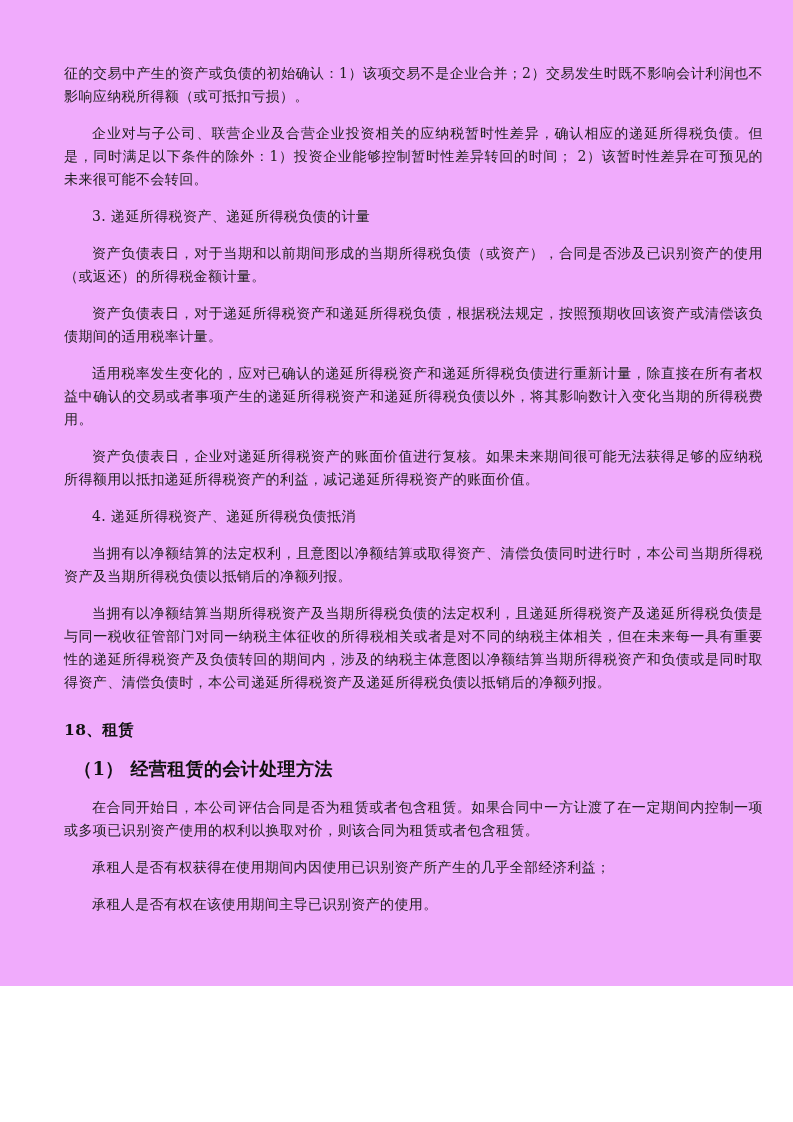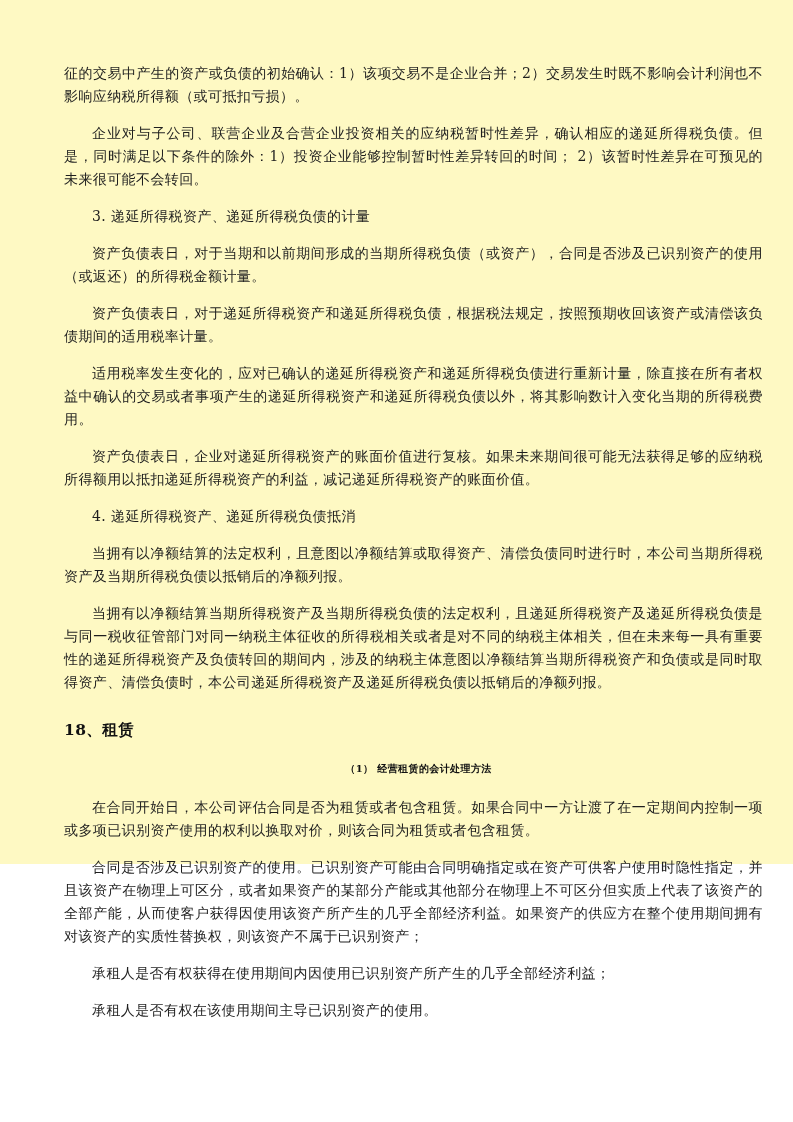--- a/index.html
+++ b/index.html
@@ -9,23 +9,23 @@
   }
   body {
     width: 793px;
     height: 1122px;
     overflow: hidden;
     font-family: "DejaVu Serif", "Liberation Serif", serif;
   }
   .page {
     box-sizing: border-box;
     width: 793px;
-    height: 864px;
+    height: 986px;
     padding: 62px 30px 40px 64px;
-    background: #fef9c3;
+    background: #f0abfc;
     color: #1e1e1e;
   }
   .doc {
     font-size: 14px;
     line-height: 23px;
   }
   p.para {
     margin: 0 0 14px 0;
     text-align: justify;
     text-justify: inter-ideograph;
@@ -41,26 +41,25 @@
     letter-spacing: 0.4px;
   }
   h2.h1 {
     font-size: 15.5px;
     font-weight: bold;
     margin: 24px 0 16px 0;
     letter-spacing: 0.4px;
     color: #111111;
   }
   h3.h2 {
-    font-size: 10px;
+    font-size: 18px;
     font-weight: bold;
     margin: 0 0 16px 10px;
     letter-spacing: 0.4px;
     color: #111111;
-    text-align: center;
   }
 </style>
 </head>
 <body>
 
 <div class="page">
   <div class="doc">
 
     <p class="para noindent">征的交易中产生的资产或负债的初始确认：1）该项交易不是企业合并；2）交易发生时既不影响会计利润也不影响应纳税所得额（或可抵扣亏损）。</p>
 
@@ -83,20 +82,19 @@
     <p class="para">当拥有以净额结算当期所得税资产及当期所得税负债的法定权利，且递延所得税资产及递延所得税负债是与同一税收征管部门对同一纳税主体征收的所得税相关或者是对不同的纳税主体相关，但在未来每一具有重要性的递延所得税资产及负债转回的期间内，涉及的纳税主体意图以净额结算当期所得税资产和负债或是同时取得资产、清偿负债时，本公司递延所得税资产及递延所得税负债以抵销后的净额列报。</p>
 
     <h2 class="h1">18、租赁</h2>
 
     <h3 class="h2">（1） 经营租赁的会计处理方法</h3>
 
 
     <p class="para">在合同开始日，本公司评估合同是否为租赁或者包含租赁。如果合同中一方让渡了在一定期间内控制一项或多项已识别资产使用的权利以换取对价，则该合同为租赁或者包含租赁。</p>
 
 
-    <p class="para">合同是否涉及已识别资产的使用。已识别资产可能由合同明确指定或在资产可供客户使用时隐性指定，并且该资产在物理上可区分，或者如果资产的某部分产能或其他部分在物理上不可区分但实质上代表了该资产的全部产能，从而使客户获得因使用该资产所产生的几乎全部经济利益。如果资产的供应方在整个使用期间拥有对该资产的实质性替换权，则该资产不属于已识别资产；</p>
 
     <p class="para">承租人是否有权获得在使用期间内因使用已识别资产所产生的几乎全部经济利益；</p>
 
     <p class="para">承租人是否有权在该使用期间主导已识别资产的使用。</p>
 
   </div>
 </div>
 
 </body></html>

